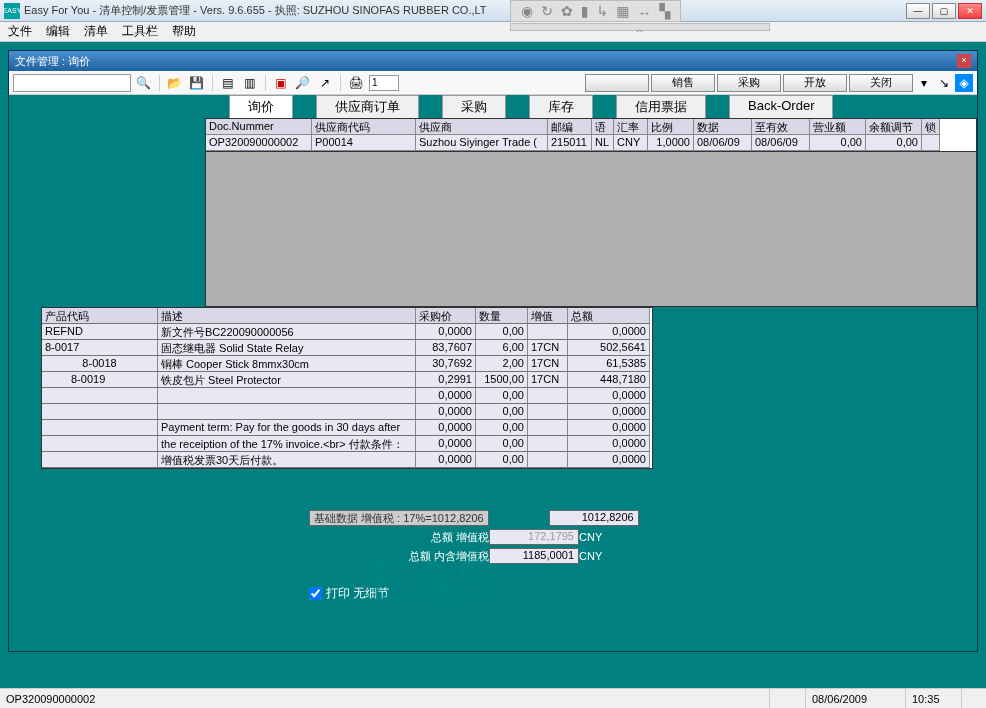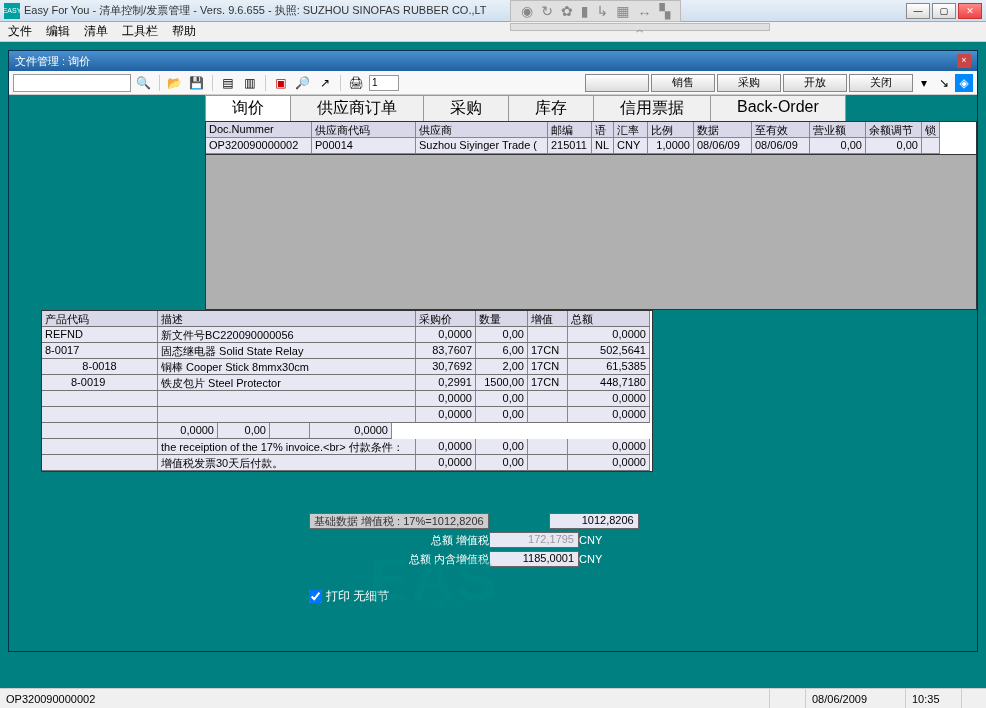--- a/index.html
+++ b/index.html
@@ -21,21 +21,21 @@
 .doc-close { width: 14px; height: 14px; background: #c44; color: #fff; text-align: center; line-height: 12px; font-size: 9px; cursor: pointer; }
 .toolbar-row { height: 24px; background: #f8f8f8; border-bottom: 1px solid #ccc; display: flex; align-items: center; padding: 0 4px; gap: 4px; }
 .search-box { width: 118px; height: 18px; border: 1px solid #999; background: #fff; }
 .tb-icon { width: 18px; height: 18px; display: inline-flex; align-items: center; justify-content: center; font-size: 12px; cursor: pointer; border: 1px solid transparent; }
 .tb-sep { width: 1px; height: 16px; background: #ccc; margin: 0 2px; }
 .tb-num { width: 30px; height: 16px; border: 1px solid #999; font-size: 10px; padding: 0 2px; background:#fff; }
 .action-btns { margin-left: auto; display: flex; gap: 2px; align-items: center; }
 .action-btn { width: 64px; height: 18px; border: 1px solid #888; background: linear-gradient(to bottom,#fff,#ddd); font-size: 11px; cursor: pointer; }
 .body-teal { background: #008080; padding: 0; position: relative; height: 556px; }
 .tabs { display: flex; margin-left: 196px; }
-.tab { padding: 2px 26px; background: #f0f0f0; border: 1px solid #999; border-bottom: none; font-size: 16px; cursor: pointer; margin-right: -1px; }
+.tab { padding: 2px 18px; background: #f0f0f0; border: 1px solid #999; border-bottom: none; font-size: 13px; cursor: pointer; margin-right: -1px; margin-left: 24px; }
 .tab.active { background: #fff; position: relative; z-index: 2; }
 .header-grid { margin-left: 196px; background: #fff; border: 1px solid #333; }
 .hg-row { display: flex; }
 .hg-cell { border-right: 1px solid #888; border-bottom: 1px solid #888; padding: 1px 3px; font-size: 11px; overflow: hidden; white-space: nowrap; background: #e8e8f4; height: 16px; }
 .hg-head { background: #d8d8e8; font-weight: normal; }
 .gray-gap { height: 155px; background: #b0b0b0; margin-left: 196px; border-left:1px solid #333; border-right:1px solid #333; border-bottom:1px solid #333; }
 .detail-grid { margin: 0 0 0 32px; background: #fff; border: 1px solid #333; width: 612px; }
 .dg-row { display: flex; }
 .dg-cell { border-right: 1px solid #888; border-bottom: 1px solid #737373; padding: 1px 3px; font-size: 11px; overflow: hidden; white-space: nowrap; height: 16px; background: #e8e8f4; }
 .dg-head { background: #d8d8e8; }
@@ -219,20 +219,21 @@
           <div class="dg-row">
             <div class="dg-cell " style="width: 116px;"></div>
             <div class="dg-cell " style="width: 258px;"></div>
             <div class="dg-cell dg-num" style="width: 60px;">0,0000</div>
             <div class="dg-cell dg-num" style="width: 52px;">0,00</div>
             <div class="dg-cell " style="width: 40px;"></div>
             <div class="dg-cell dg-num" style="width: 82px;">0,0000</div>
           </div>
           <div class="dg-row">
             <div class="dg-cell " style="width: 116px;"></div>
+            <div class="dg-cell " style="width: 258px;">Payment term:  Pay for the goods in 30 days after</div>
             <div class="dg-cell dg-num" style="width: 60px;">0,0000</div>
             <div class="dg-cell dg-num" style="width: 52px;">0,00</div>
             <div class="dg-cell " style="width: 40px;"></div>
             <div class="dg-cell dg-num" style="width: 82px;">0,0000</div>
           </div>
           <div class="dg-row">
             <div class="dg-cell " style="width: 116px;"></div>
             <div class="dg-cell " style="width: 258px;">the receiption of the 17% invoice.&lt;br&gt; 付款条件：</div>
             <div class="dg-cell dg-num" style="width: 60px;">0,0000</div>
             <div class="dg-cell dg-num" style="width: 52px;">0,00</div>

